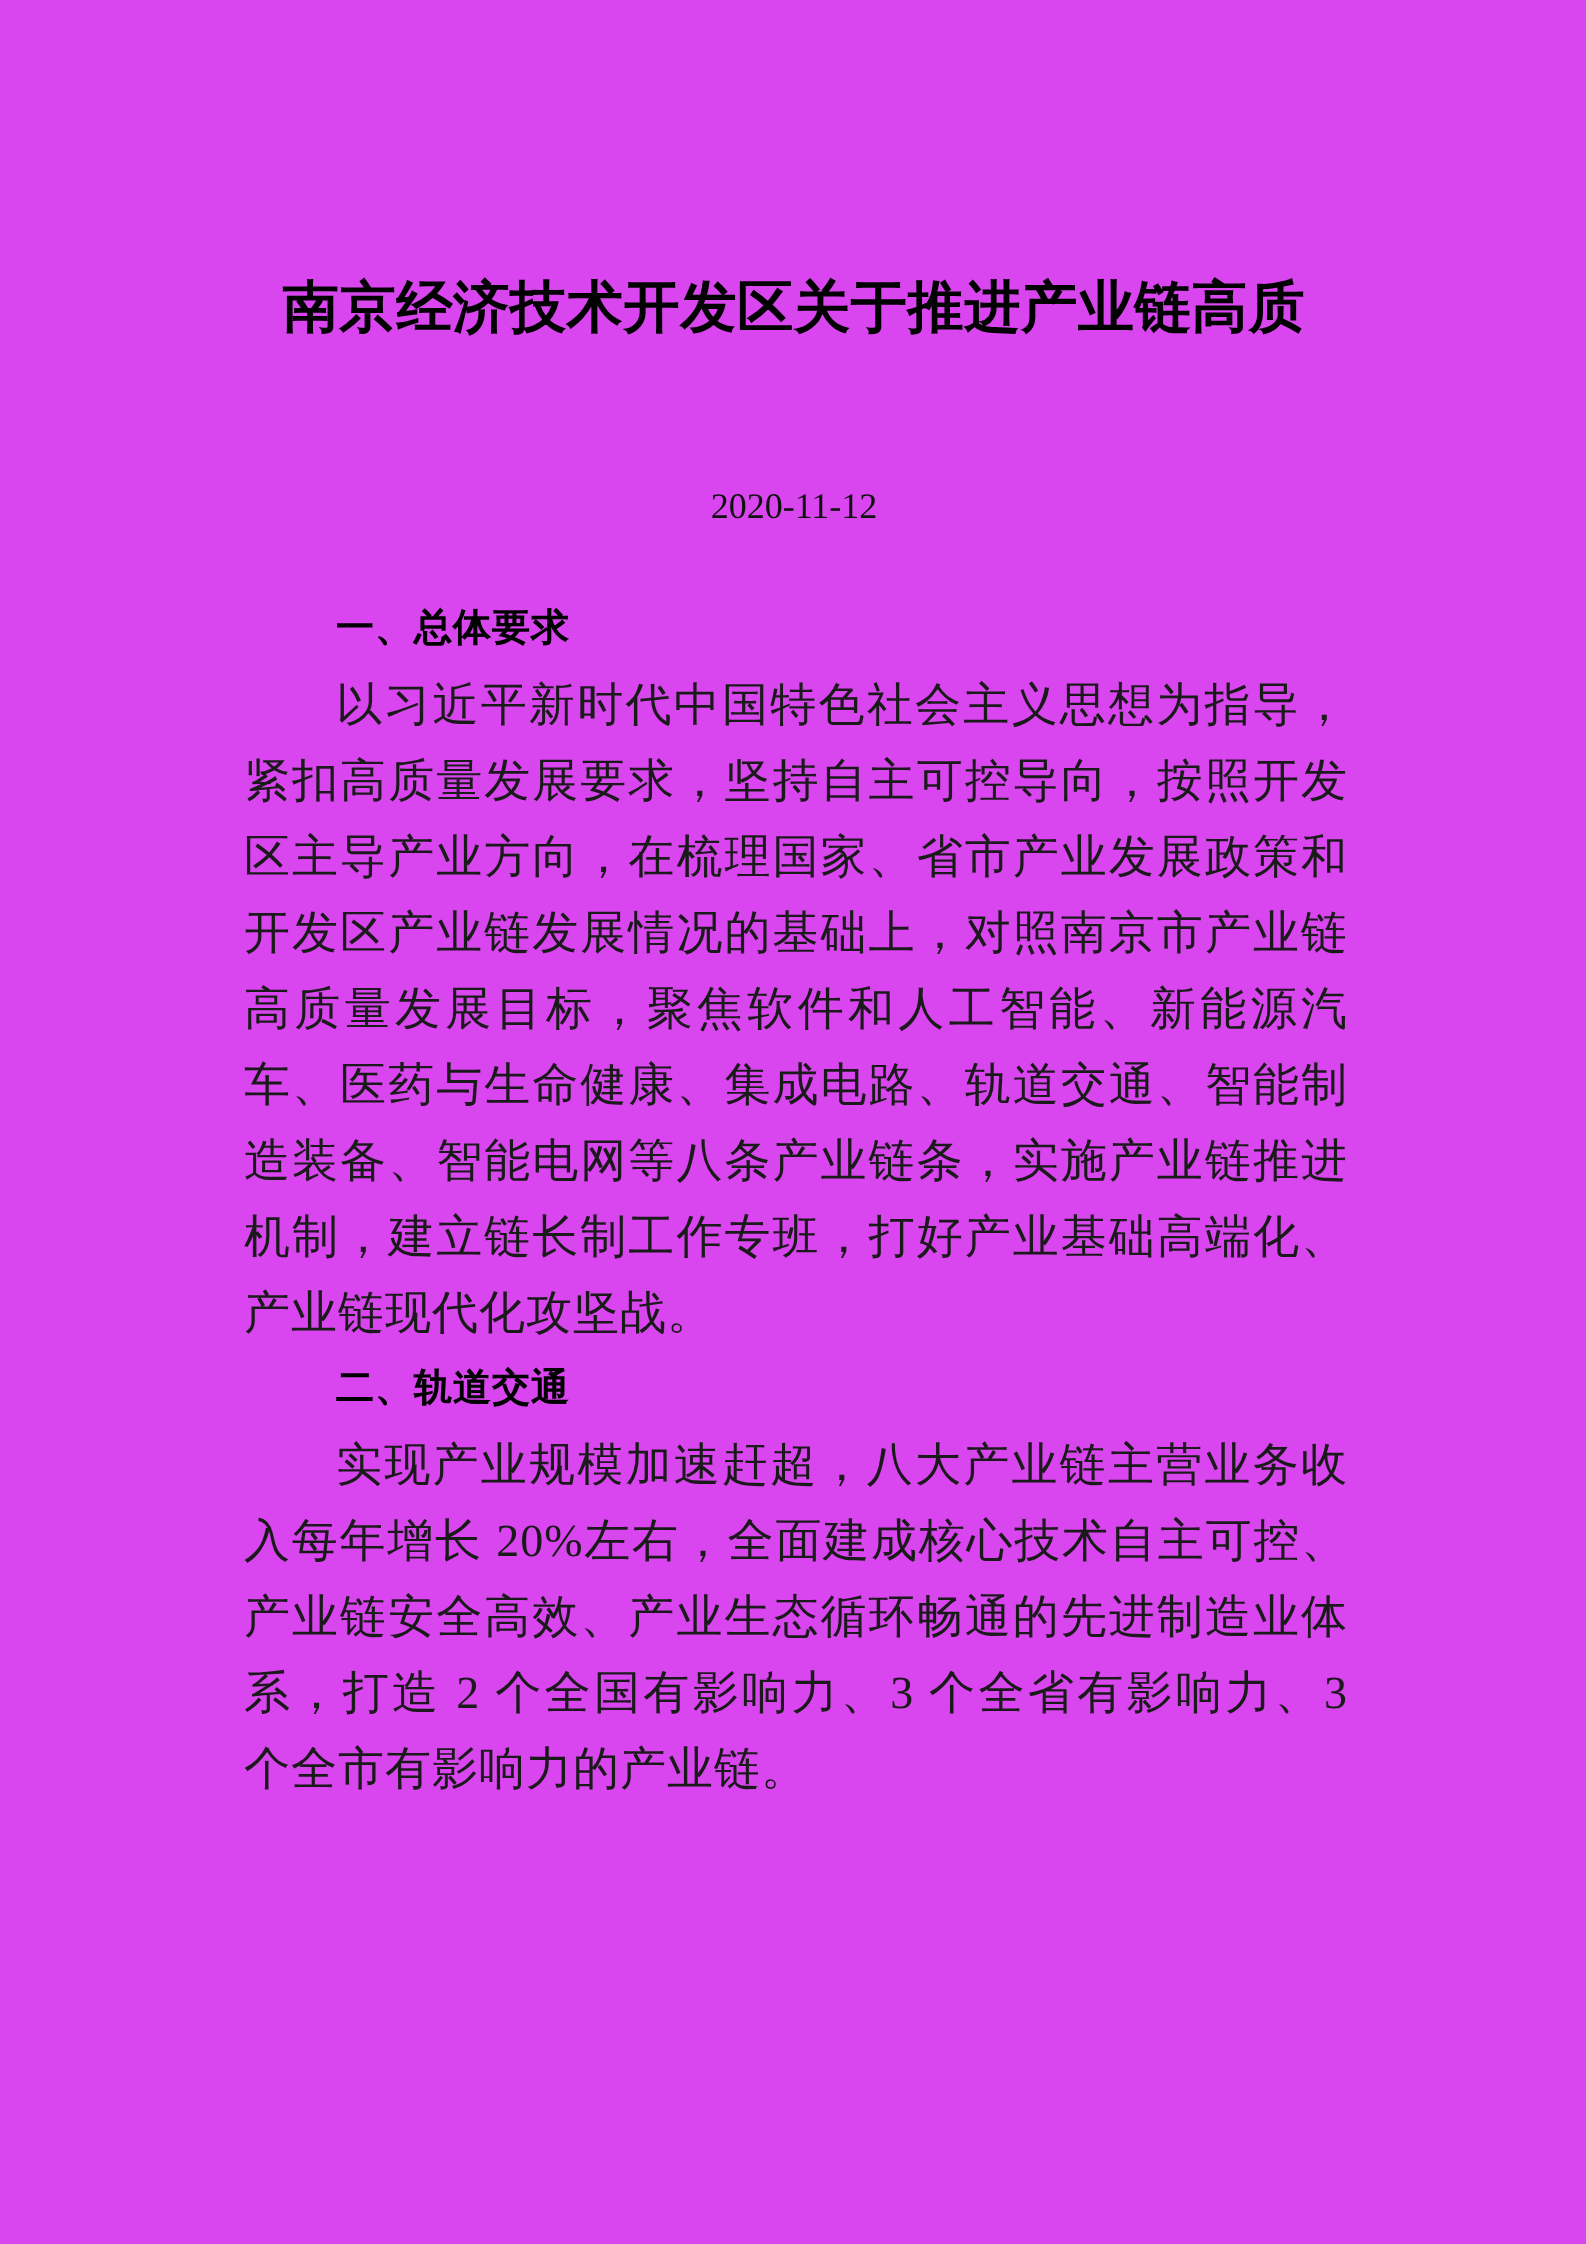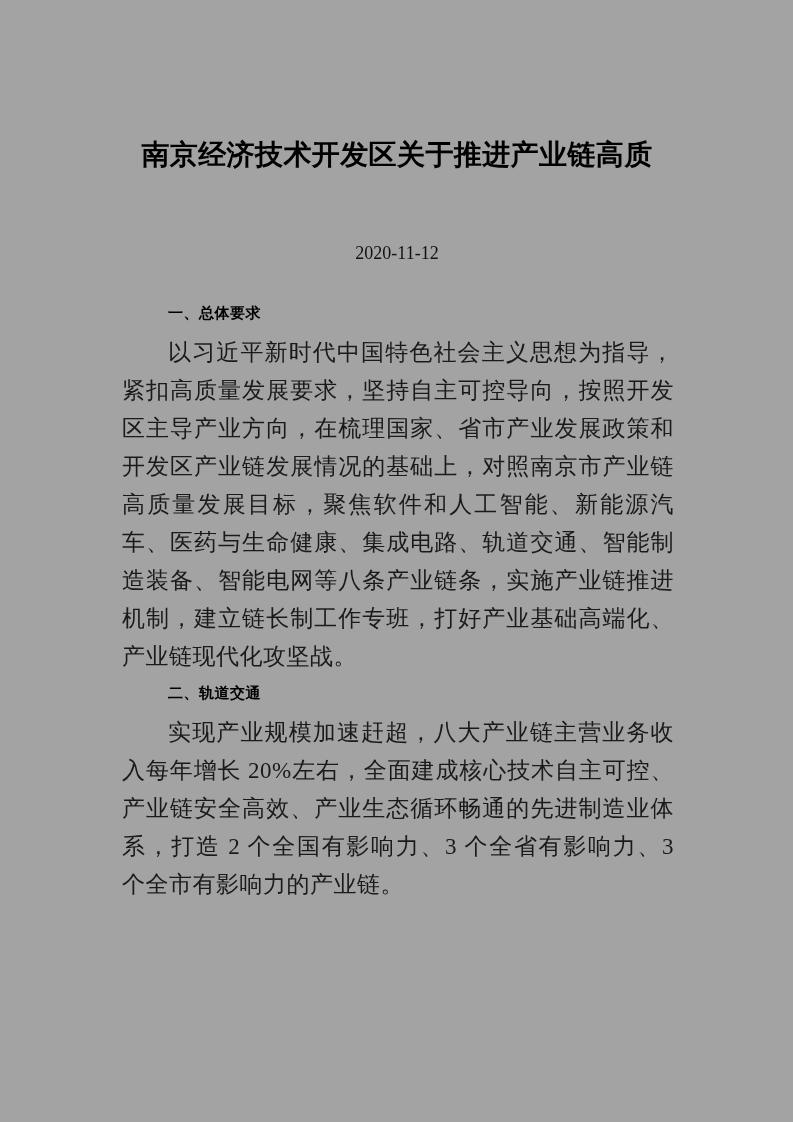--- a/index.html
+++ b/index.html
@@ -6,21 +6,21 @@
     margin: 0;
     padding: 0;
     background: #ffffff;
   }
 
   .page {
     position: relative;
     width: 793px;
     height: 1122px;
     margin: 0 auto;
-    background: #a3a3a3;
+    background: #d946ef;
     overflow: hidden;
     box-sizing: border-box;
     -webkit-font-smoothing: antialiased;
   }
 
   
   .doc-title {
     position: absolute;
     left: 122px;
     top: 133px;
@@ -63,23 +63,23 @@
     color: #1a1a1a;
     text-align: justify;
     text-justify: inter-character;
     text-indent: 46px;
     margin: 0;
     letter-spacing: 0.5px;
     word-break: break-all;
   }
 
   .heading {
-    font-family: Liberation Mono, monospace;
+    font-family: Liberation Sans, sans-serif;
     font-weight: bold;
-    font-size: 15px;
+    font-size: 19px;
     line-height: 38px;
     color: #000000;
     text-indent: 46px;
     margin: 0;
     letter-spacing: 0.5px;
   }
 </style>
 </head>
 <body>
 

